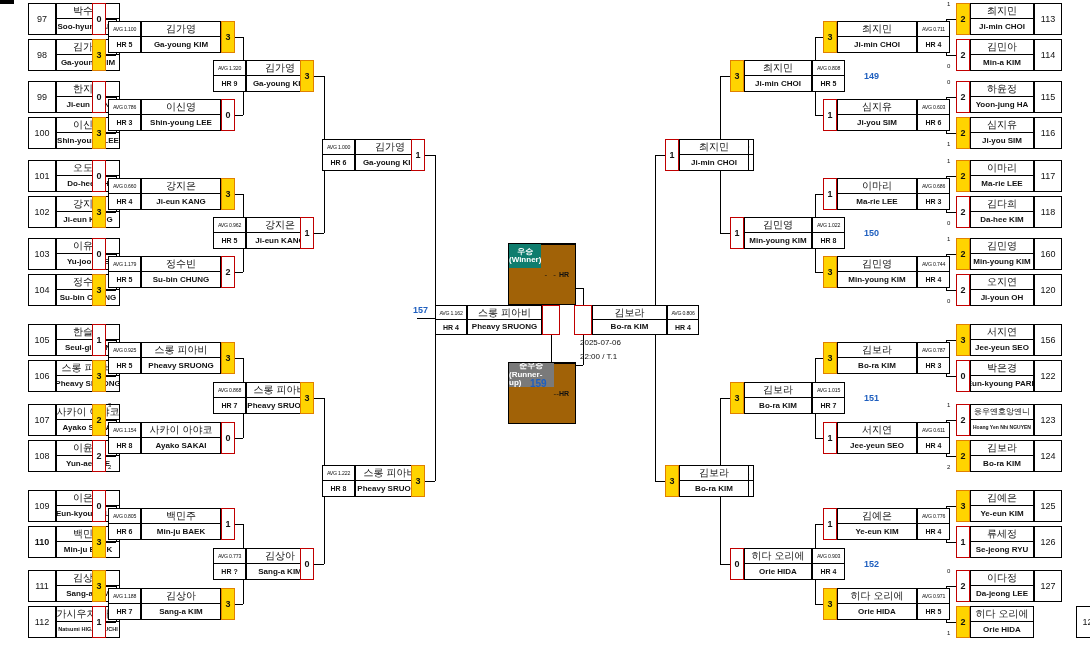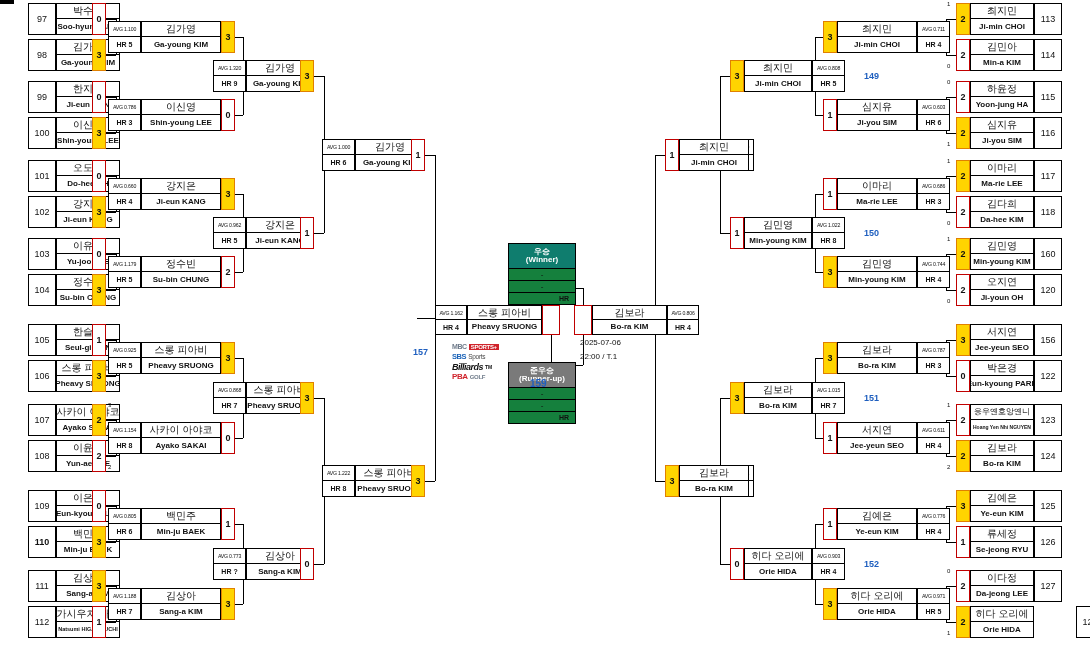--- a/index.html
+++ b/index.html
@@ -91,22 +91,22 @@
     font-size:6px; color:#111; white-space:nowrap;
   }
 
   
   .ln { position:absolute; background:#000; }
 
   
   .trophy {
     position:absolute;
     border:1px solid #000;
-    background:#15803d;
-    display:flex; flex-direction:column;
+    background:#a16207;
+    display:flex; flex-direction:row;
     overflow:hidden;
   }
   .trophy .thead {
     height:24px;
     display:flex; flex-direction:column; align-items:center; justify-content:center;
     color:#fff; font-size:8px; font-weight:bold; line-height:1.05;
   }
   .trophy.winner .thead { background:#0f7d6e; }
   .trophy.runner .thead { background:#7a7a7a; }
   .trophy .trow {
@@ -531,21 +531,21 @@
       <div class="ko">스롱 피아비</div>
       <div class="en">Pheavy SRUONG</div>
     </div>
     <div class="score win" style="left: 411px; top: 465px; width: 14px; height: 32px;">
       <span>3</span>
     </div>
     <div class="ln" style="left: 425px; top: 155px; width: 10px; height: 1px;"></div>
     <div class="ln" style="left: 425px; top: 481px; width: 10px; height: 1px;"></div>
     <div class="ln" style="left: 435px; top: 155px; width: 1px; height: 326px;"></div>
     <div class="ln" style="left: 417px; top: 318px; width: 18px; height: 1px;"></div>
-    <div class="mnum" style="left: 413px; top: 305px; margin-top: 42px;"><span>157</span></div>
+    <div class="mnum" style="left: 413px; top: 305px;"><span>157</span></div>
     <div class="seed" style="left: 1034px; top: 3px; width: 28px; height: 32px;">
       <span>113</span>
     </div>
     <div class="pcard" style="left: 970px; top: 3px; width: 64px; height: 32px;">
       <div class="ko">최지민</div>
       <div class="en">Ji-min CHOI</div>
     </div>
     <div class="score win" style="left: 956px; top: 3px; width: 14px; height: 32px;">
       <span>2</span>
     </div>
@@ -981,31 +981,13 @@
         <span>준우승</span>
         <span>(Runner-up)</span>
       </div>
       <div class="trow">-</div>
       <div class="trow">-</div>
       <div class="trow hr">HR</div>
     </div>
     <div class="finalnum" style="left: 530px; top: 338px; margin-top: 40px;"><span>159</span></div>
     <div class="metaline" style="left: 580px; top: 338px;"><span>2025-07-06</span></div>
     <div class="metaline" style="left: 580px; top: 352px;"><span>22:00 / T.1</span></div>
-    <div class="logos" style="left: 452px; top: 342px;">
-      <div class="logorow">
-        <span class="lg-mbc">MBC</span>
-        <span class="lg-sportsplus">SPORTS+</span>
-      </div>
-      <div class="logorow">
-        <span class="lg-sbs">SBS</span>
-        <span class="lg-sbs2">Sports</span>
-      </div>
-      <div class="logorow">
-        <span class="lg-bil">Billiards</span>
-        <span class="lg-tm">TM</span>
-      </div>
-      <div class="logorow">
-        <span class="lg-pba">PBA</span>
-        <span class="lg-golf">GOLF</span>
-      </div>
-    </div>
   </div>
 
 </body></html>

